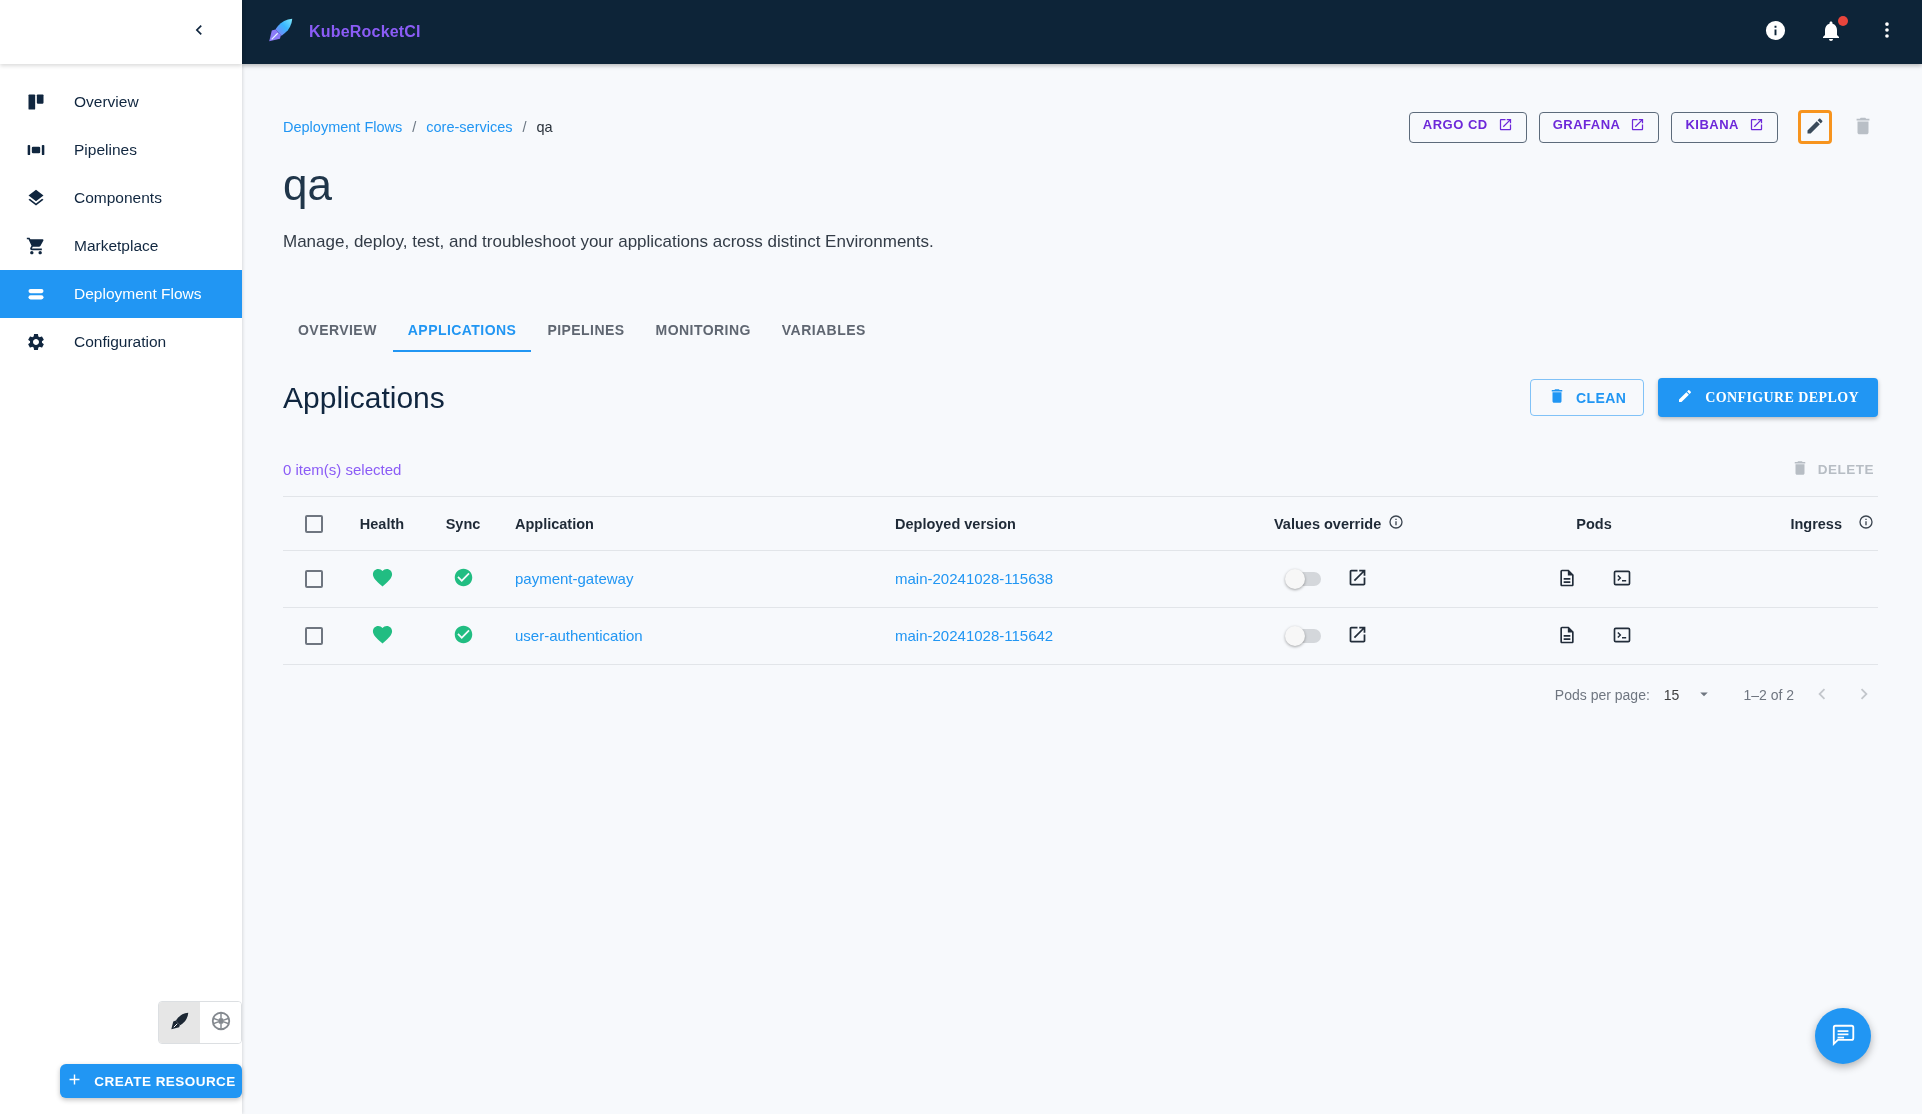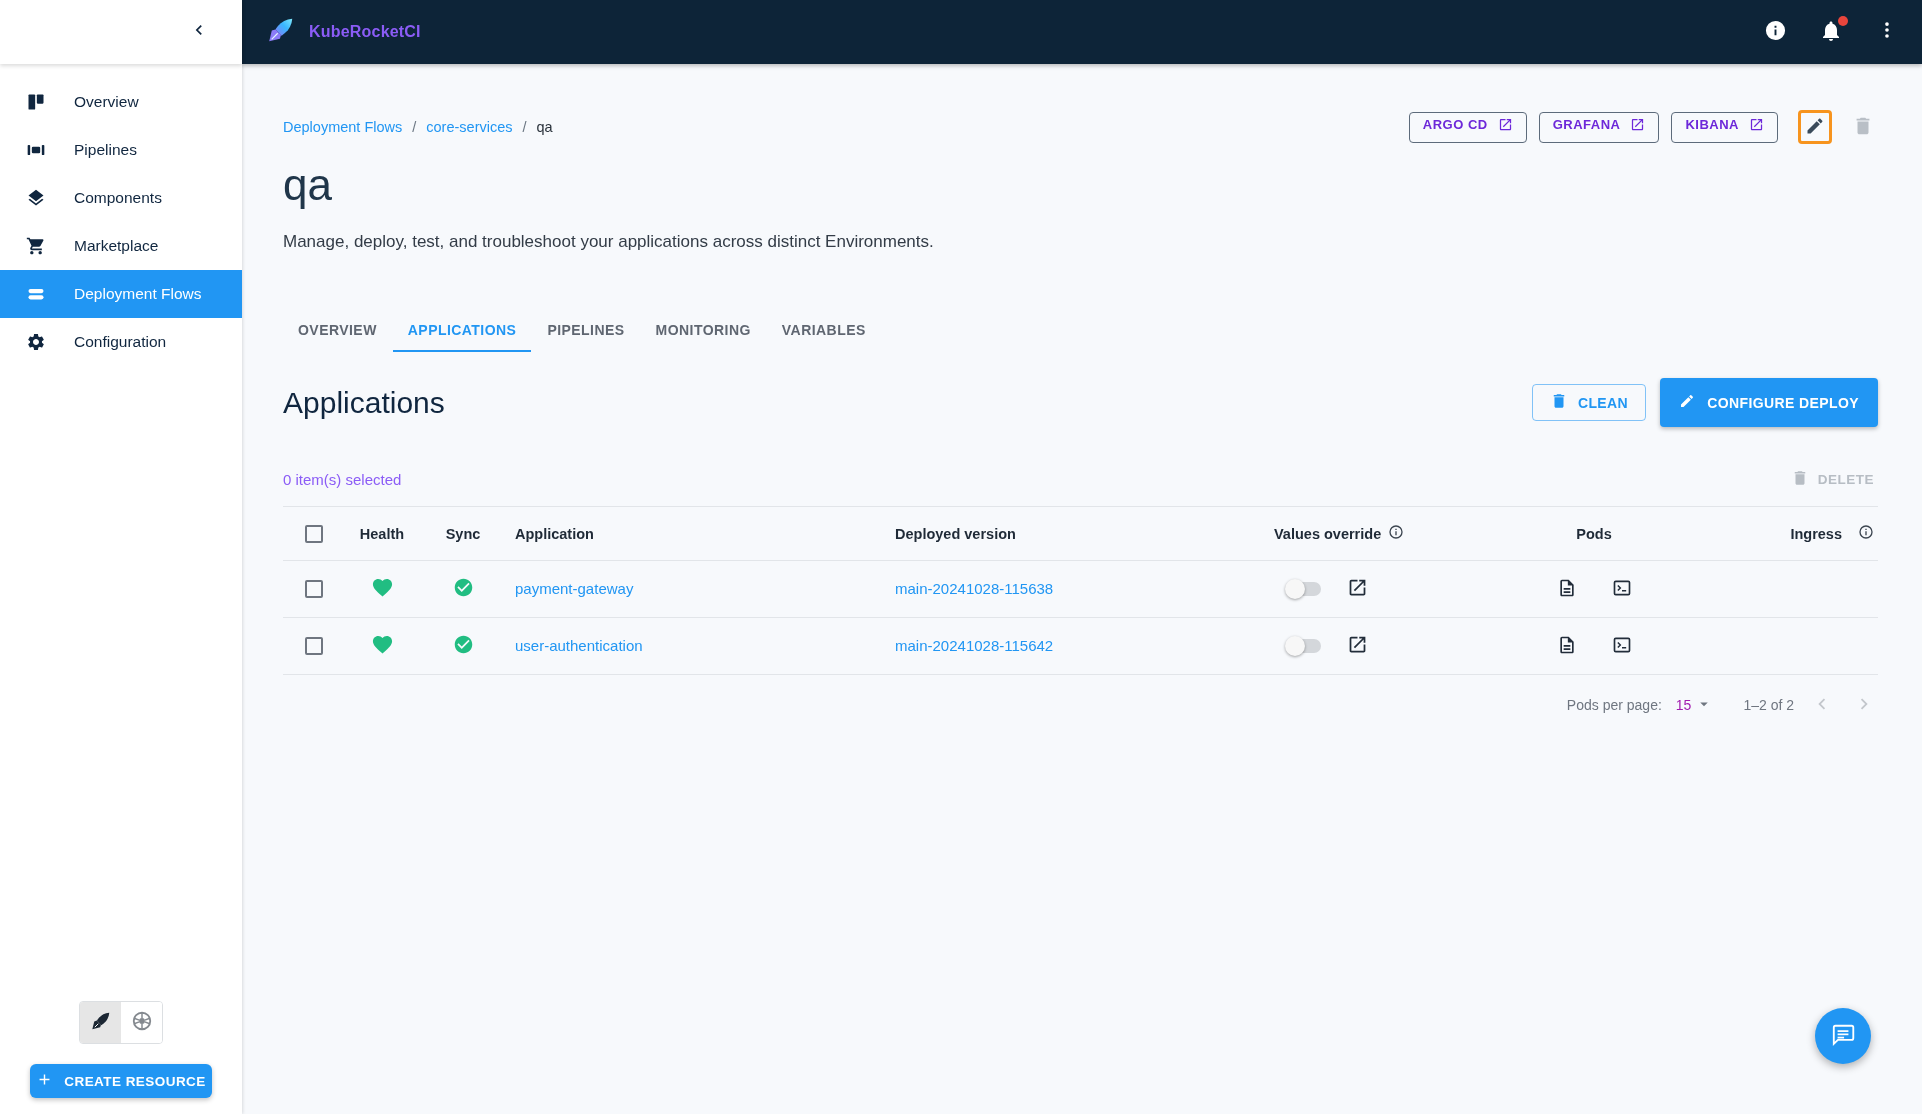--- a/index.html
+++ b/index.html
@@ -8,21 +8,21 @@
 
   
   .sidebar { width:242px; background:#fff; display:flex; flex-direction:column; position:relative; z-index:5; box-shadow:1px 0 3px rgba(0,0,0,.12); }
   .sidebar-header { height:64px; display:flex; align-items:center; justify-content:flex-end; padding-right:28px; background:#fff; box-shadow:0 2px 4px rgba(0,0,0,.14); position:relative; z-index:6; }
   .collapse-btn { width:30px; height:30px; display:grid; place-items:center; cursor:pointer; border-radius:50%; }
   .nav { flex:1; padding-top:14px; }
   .nav-item { height:48px; display:flex; align-items:center; padding-left:25px; gap:27px; color:#10263f; font-size:15.5px; cursor:pointer; }
   .nav-item .nicon { width:22px; height:22px; display:grid; place-items:center; color:#10263f; }
   .nav-item.active { background:#2196f3; color:#fff; }
   .nav-item.active .nicon { color:#fff; }
-  .sidebar-footer { display:flex; flex-direction:column; align-items:center; gap:20px; padding-bottom:16px; }
+  .sidebar-footer { display:flex; flex-direction:column; align-items:flex-end; gap:20px; padding-bottom:16px; }
   .view-toggle { display:flex; border:1px solid #dcdfe2; border-radius:4px; overflow:hidden; }
   .view-btn { width:41px; height:41px; display:grid; place-items:center; background:#fff; cursor:pointer; }
   .view-btn.selected { background:#e6e6e6; }
   .create-btn { width:182px; height:34px; background:#2196f3; border:none; border-radius:6px; color:#fff; font-family:inherit; font-size:13.5px; font-weight:700; letter-spacing:.45px; display:flex; align-items:center; justify-content:center; gap:11px; cursor:pointer; box-shadow:0 2px 5px rgba(0,0,0,.24); }
 
   
   .main { flex:1; display:flex; flex-direction:column; background:#f7f9fc; min-width:0; }
   .topbar { height:64px; background:#0d2438; display:flex; align-items:center; padding:0 22px 0 24px; box-shadow:0 2px 4px rgba(0,0,0,.25); position:relative; z-index:4; }
   .brand { display:flex; align-items:center; gap:13px; }
   .brand-title { color:#8b5cf6; font-size:16px; font-weight:700; letter-spacing:.2px; }
@@ -48,21 +48,21 @@
 
   .tabs { margin-top:56px; display:flex; }
   .tab { padding:14px 15px; font-size:14px; font-weight:700; letter-spacing:.45px; color:#5f6671; cursor:pointer; position:relative; margin-right:1px; }
   .tab.active { color:#2196f3; }
   .tab.active::after { content:""; position:absolute; left:0; right:0; bottom:0; height:2px; background:#2196f3; }
 
   .apps-row { margin-top:26px; display:flex; align-items:center; justify-content:space-between; }
   .apps-heading { font-size:30px; font-weight:400; color:#10263f; }
   .apps-actions { display:flex; align-items:center; gap:14px; }
   .clean-btn { display:flex; align-items:center; gap:10px; height:37px; padding:0 17px; border:1px solid rgba(33,150,243,.55); border-radius:4px; background:transparent; color:#2196f3; font-family:inherit; font-size:14px; font-weight:700; letter-spacing:.4px; cursor:pointer; }
-  .deploy-btn { display:flex; align-items:center; gap:12px; height:49px; padding:0 19px; border:none; border-radius:4px; background:#2196f3; color:#fff; font-family:Liberation Sans, sans-serif; font-size:14px; font-weight:700; letter-spacing:.4px; cursor:pointer; box-shadow:0 2px 4px rgba(0,0,0,.25); }
+  .deploy-btn { display:flex; align-items:center; gap:12px; height:39px; padding:0 19px; border:none; border-radius:4px; background:#2196f3; color:#fff; font-family:Liberation Serif, serif; font-size:14px; font-weight:700; letter-spacing:.4px; cursor:pointer; box-shadow:0 2px 4px rgba(0,0,0,.25); }
 
   .select-row { margin-top:42px; display:flex; align-items:center; justify-content:space-between; padding-bottom:16px; border-bottom:1px solid #e2e5e9; }
   .selected-text { font-size:15px; color:#8b5cf6; }
   .delete-btn { display:flex; align-items:center; gap:9px; border:none; background:transparent; color:#b7bdc4; font-family:inherit; font-size:13.5px; font-weight:700; letter-spacing:.5px; padding-right:4px; }
 
   .tbl-header, .tbl-row { display:grid; grid-template-columns:56px 86px 76px 394px 379px 240px 160px 1fr; align-items:center; border-bottom:1px solid #e2e5e9; }
   .tbl-header { height:54px; }
   .tbl-row { height:57px; }
   .th { font-size:14.5px; font-weight:700; color:#1f2a37; }
   .th-center { text-align:center; }
@@ -72,21 +72,21 @@
   .cell-pad { padding-left:14px; }
   .checkbox { width:18px; height:18px; border:2px solid #6f7680; border-radius:2px; margin-left:22px; cursor:pointer; background:transparent; }
   .app-link { color:#2196f3; font-size:15px; cursor:pointer; text-decoration:none; }
   .vo-cell { display:flex; align-items:center; gap:24px; padding-left:14px; }
   .switch { width:33px; height:14px; border-radius:7px; background:#d4d7db; position:relative; cursor:pointer; }
   .switch .knob { position:absolute; left:-3px; top:-3px; width:20px; height:20px; border-radius:50%; background:#f7f7f7; box-shadow:0 1px 3px rgba(0,0,0,.35); }
   .pods-cell { display:flex; justify-content:center; gap:31px; }
   .icon-btn { width:24px; height:24px; display:grid; place-items:center; color:#222d3a; cursor:pointer; background:none; border:none; }
 
   .pagination { height:60px; display:flex; align-items:center; justify-content:flex-end; color:#6f7680; font-size:14px; }
-  .rpp-select { display:flex; align-items:center; gap:4px; margin-left:14px; cursor:pointer; color:#a21caf; }
+  .rpp-select { display:flex; align-items:center; gap:16px; margin-left:14px; cursor:pointer; color:#404040; }
   .range-text { margin-left:30px; }
   .pg-chevron { width:28px; height:28px; display:grid; place-items:center; color:#c3c7cc; margin-left:14px; }
   .pg-chevron:first-of-type { margin-left:26px; }
 
   .fab { position:absolute; right:51px; bottom:50px; width:56px; height:56px; border-radius:50%; background:#2196f3; border:none; display:grid; place-items:center; cursor:pointer; box-shadow:0 3px 9px rgba(0,0,0,.3); z-index:9; }
 </style>
 </head>
 <body>
 
 <div class="app">

